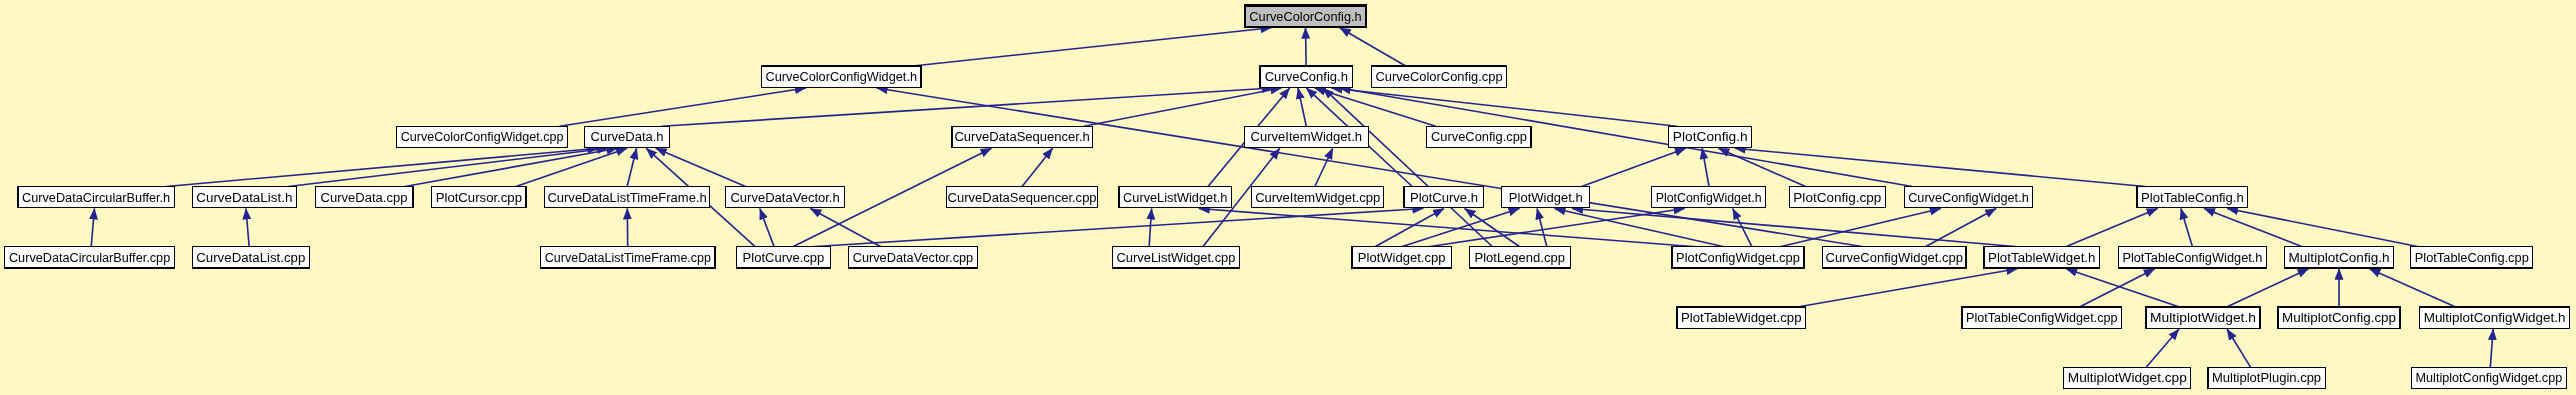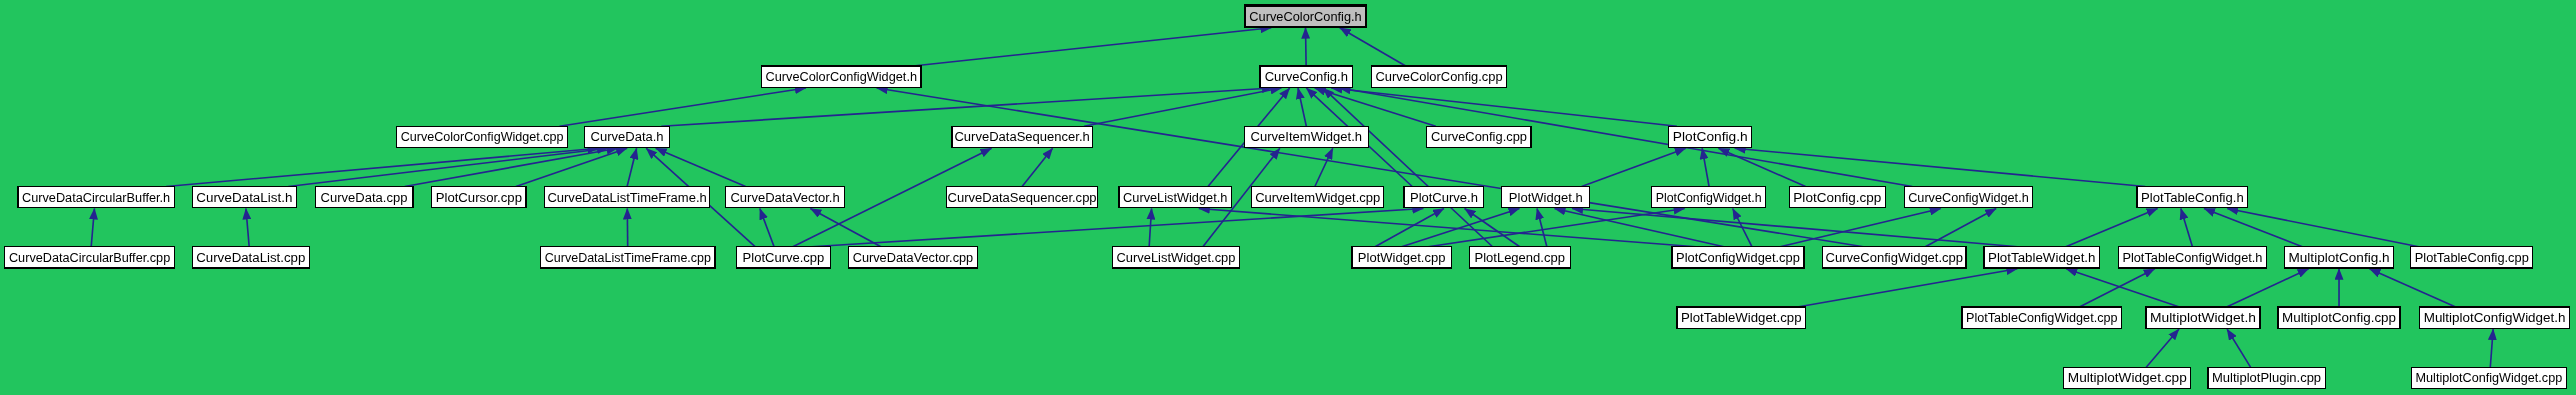--- a/index.html
+++ b/index.html
@@ -1,20 +1,20 @@
 <!DOCTYPE html>
 <html style="font-size:13px"><head>
 <meta charset="utf-8">
 <style>
   html, body { margin: 0; padding: 0; background: #ffffff; }
   .graph-canvas {
     position: relative;
     width: 2576px;
     height: 395px;
-    background: #22c55e;
+    background: #fef9c3;
     font-family: "Liberation Sans", sans-serif;
   }
   svg { display: block; }
   .graph-node-rect { shape-rendering: crispEdges; }
   text.graph-node-label {
     font-family: "Liberation Sans", sans-serif;
     font-size: 16px;
     fill: #000000;
   }
 </style>

